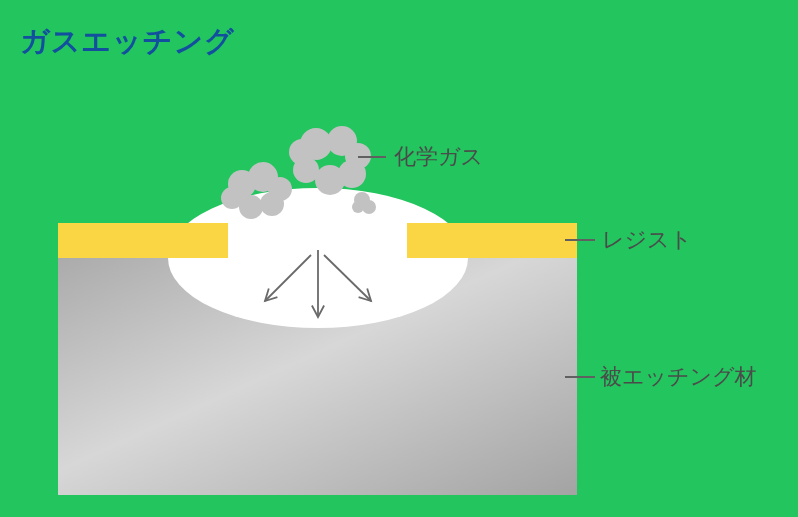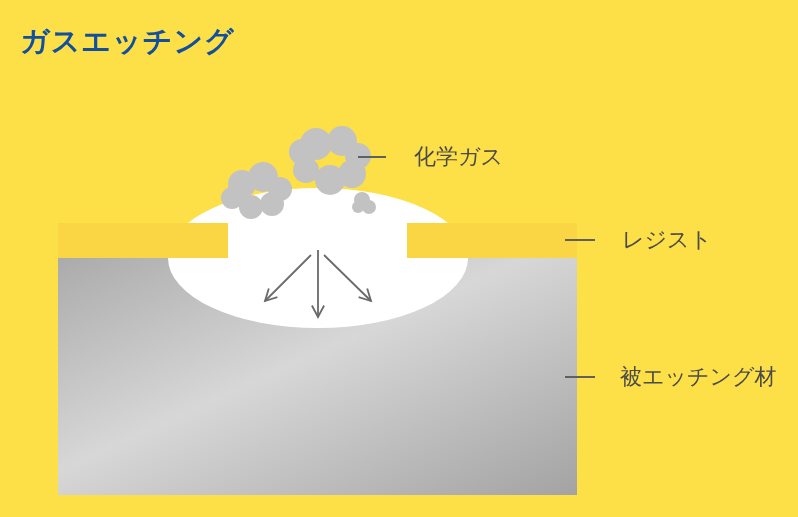--- a/index.html
+++ b/index.html
@@ -5,21 +5,21 @@
   html, body {
     margin: 0;
     padding: 0;
     background: #ffffff;
     font-family: "Liberation Sans", "DejaVu Sans", sans-serif;
   }
   .stage {
     position: relative;
     width: 798px;
     height: 517px;
-    background: #fde047;
+    background: #22c55e;
     overflow: hidden;
   }
   .page-title {
     position: absolute;
     left: 20px;
     top: 22px;
     font-size: 29px;
     font-weight: bold;
     letter-spacing: 1px;
     color: var(--title_blue, #134f9f);
@@ -29,21 +29,20 @@
     position: absolute;
     left: 0;
     top: 0;
   }
   .callout-label {
     position: absolute;
     font-size: 22px;
     line-height: 22px;
     color: var(--label_text, #4b4b4b);
     white-space: nowrap;
-    margin-left: 20px;
   }
   .label-gas      { left: 394px; top: 146px; }
   .label-resist   { left: 602px; top: 229px; }
   .label-material { left: 600px; top: 366px; }
 </style>
 </head>
 <body>
 
 <div class="stage">
 

